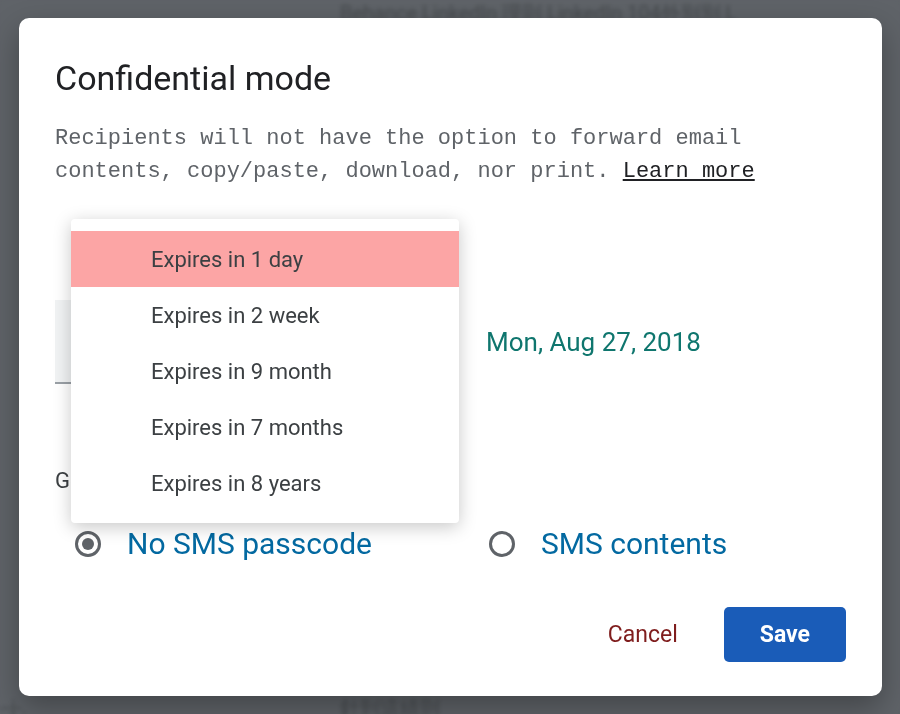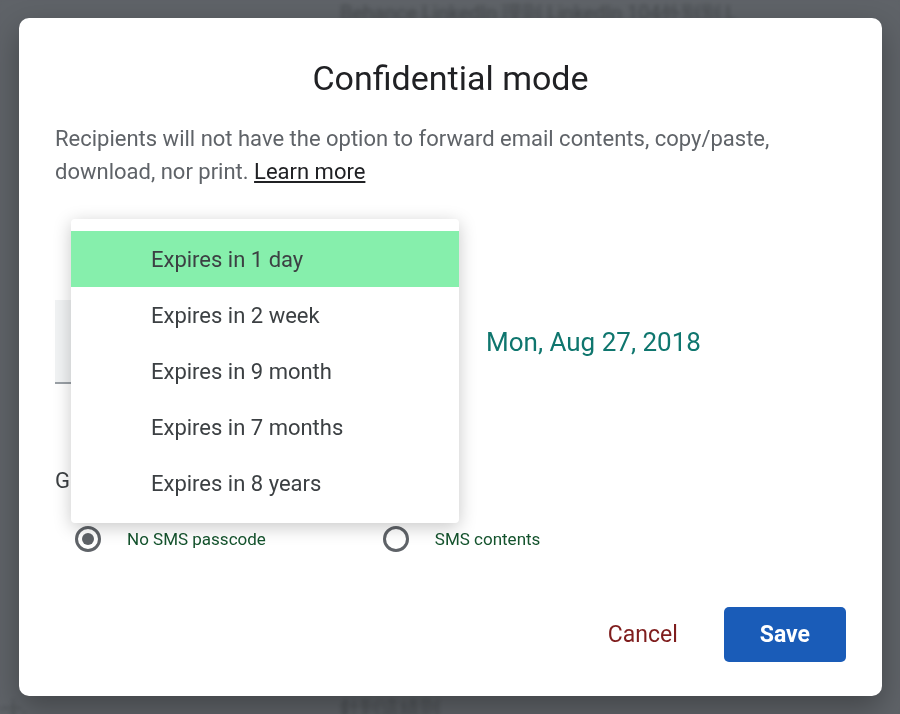--- a/index.html
+++ b/index.html
@@ -43,26 +43,26 @@
       background: #ffffff;
       border-radius: 10px;
       box-shadow: 0 12px 30px rgba(0,0,0,0.3);
       padding: 40px 36px 36px 36px;
     }
     .dialog-title {
       font-size: 34px;
       font-weight: 400;
       color: #202124;
       margin-bottom: 24px;
-      text-align: center;
     }
     .dialog-desc {
       font-size: 22px;
       color: #5f6368;
       line-height: 1.5;
+      font-family: Liberation Mono, monospace;
     }
     .learn-more {
       color: #202124;
       text-decoration: underline;
       cursor: pointer;
     }
     .expiry-row {
       position: absolute;
       top: 282px;
       left: 36px;
@@ -95,22 +95,22 @@
     }
     .help-icon {
       margin-left: 10px;
     }
     .radio-row {
       position: absolute;
       top: 508px;
       left: 56px;
       display: flex;
       align-items: center;
-      font-size: 17px;
-      color: #14532d;
+      font-size: 30px;
+      color: #0369a1;
     }
     .radio-option {
       display: flex;
       align-items: center;
       cursor: pointer;
     }
     .radio-option.second {
       margin-left: 117px;
     }
     .radio-circle {
@@ -173,21 +173,21 @@
     .dropdown-item {
       height: 56px;
       display: flex;
       align-items: center;
       padding-left: 80px;
       font-size: 22px;
       color: #3c4043;
       cursor: pointer;
     }
     .dropdown-item.highlighted {
-      background: #86efac;
+      background: #fca5a5;
     }
     .help-svg {
       width: 24px;
       height: 24px;
     }
   </style>
 </head>
 <body>
 
 <div class="backdrop">

